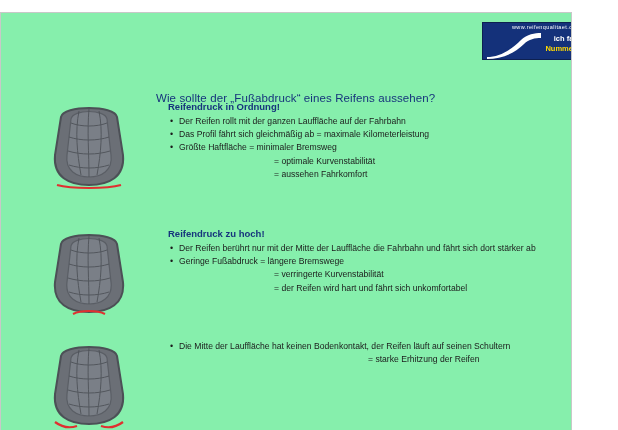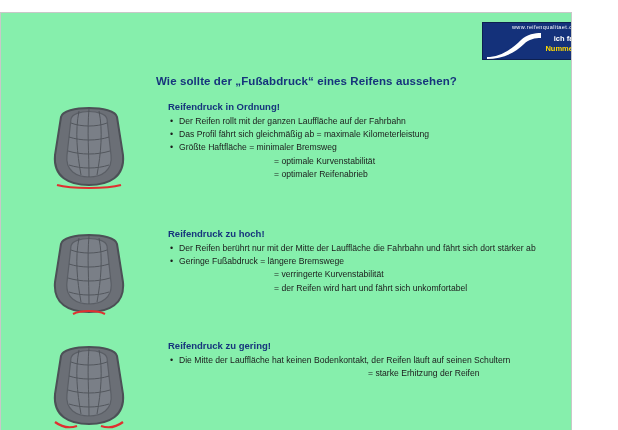--- a/index.html
+++ b/index.html
@@ -61,24 +61,24 @@
     line-height: 9.5px;
     padding-top: 3px;
     box-sizing: border-box;
     text-align: center;
   }
   .logo-right .l2 { color: #ffd900; }
 
   
   .headline {
     position: absolute;
-    top: 62px;
+    top: 79px;
     left: 155px;
     font-size: 11.5px;
-    font-weight: bold;
+    font-weight: normal;
     color: #16347c;
     letter-spacing: 0.1px;
   }
 
   
   .block { position: absolute; left: 167px; width: 450px; }
   .block-title {
     font-size: 9.5px;
     font-weight: bold;
     color: #16347c;
@@ -190,35 +190,34 @@
     </svg>
   </div>
 
   <div class="block" id="block1">
     <div class="block-title">Reifendruck in Ordnung!</div>
     <ul class="bullets">
       <li class="bullet">Der Reifen rollt mit der ganzen Lauffläche auf der Fahrbahn</li>
       <li class="bullet">Das Profil fährt sich gleichmäßig ab = maximale Kilometerleistung</li>
       <li class="bullet">Größte Haftfläche = minimaler Bremsweg</li>
       <li class="cont ind-1">= optimale Kurvenstabilität</li>
-      <li class="cont ind-1">= optimaler Reifenabrieb</li>
+      <li class="cont ind-1">= aussehen Fahrkomfort</li>
     </ul>
   </div>
 
   <div class="block" id="block2">
     <div class="block-title">Reifendruck zu hoch!</div>
     <ul class="bullets">
       <li class="bullet">Der Reifen berührt nur mit der Mitte der Lauffläche die Fahrbahn und fährt sich dort stärker ab</li>
       <li class="bullet">Geringe Fußabdruck = längere Bremswege</li>
       <li class="cont ind-2">= verringerte Kurvenstabilität</li>
       <li class="cont ind-2">= der Reifen wird hart und fährt sich unkomfortabel</li>
     </ul>
   </div>
 
   <div class="block" id="block3">
-    <div class="block-title">Reifendruck zu gering!</div>
     <ul class="bullets">
       <li class="bullet">Die Mitte der Lauffläche hat keinen Bodenkontakt, der Reifen läuft auf seinen Schultern</li>
       <li class="cont ind-4">= starke Erhitzung der Reifen</li>
     </ul>
   </div>
 
 </div>
 
 </body></html>

